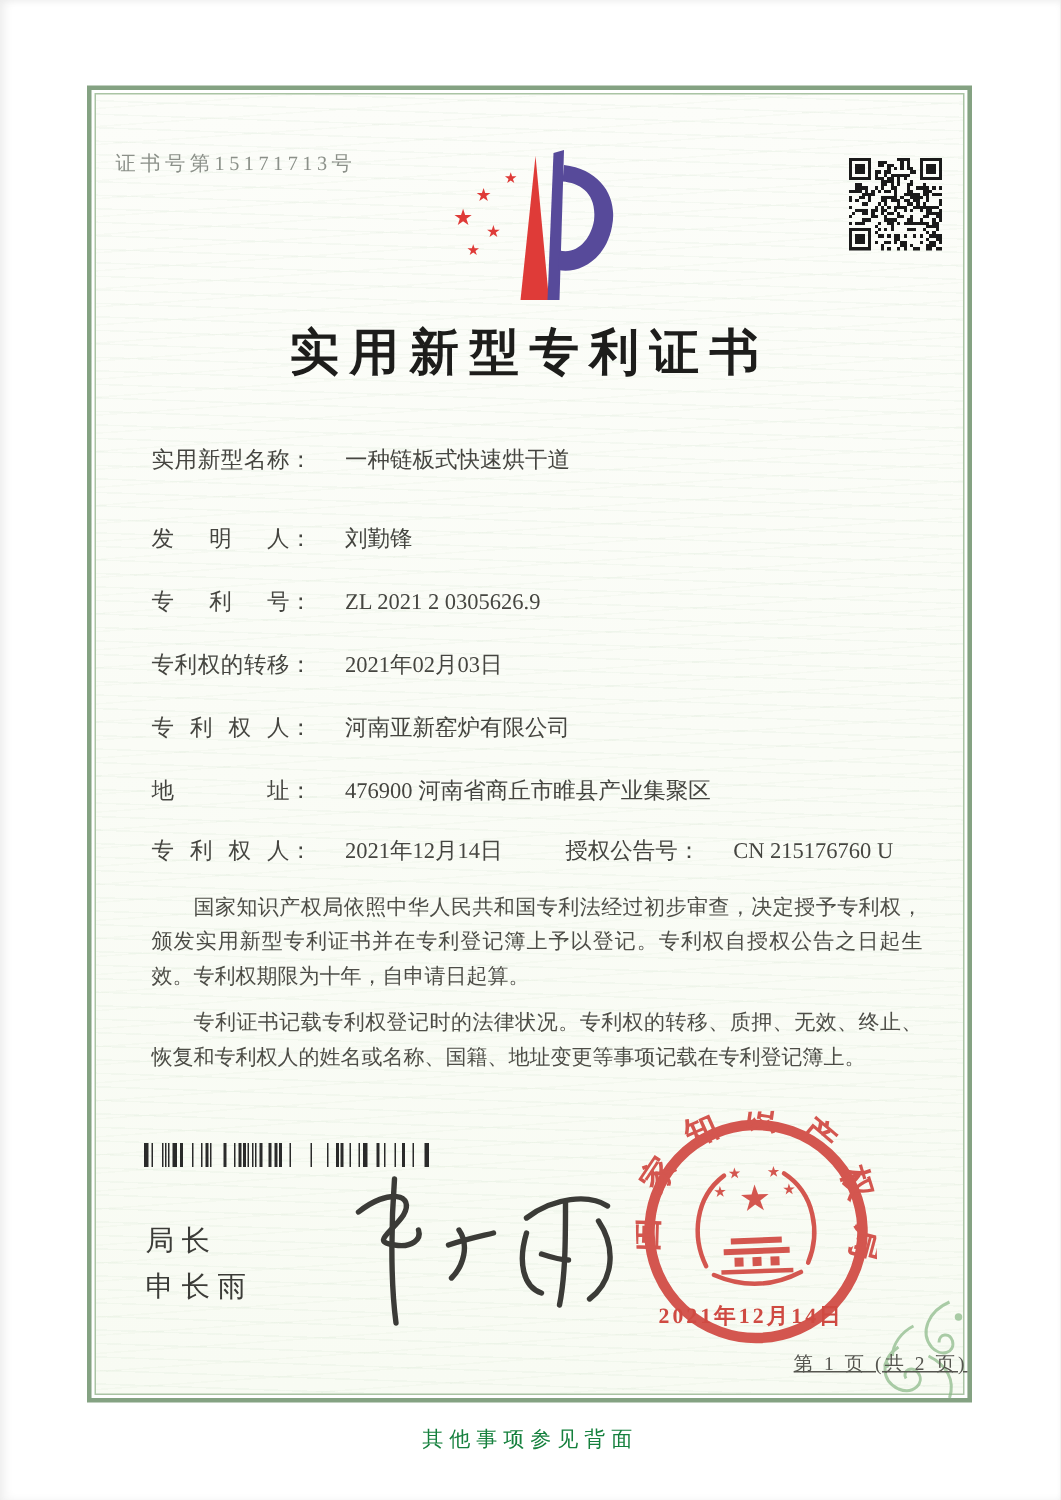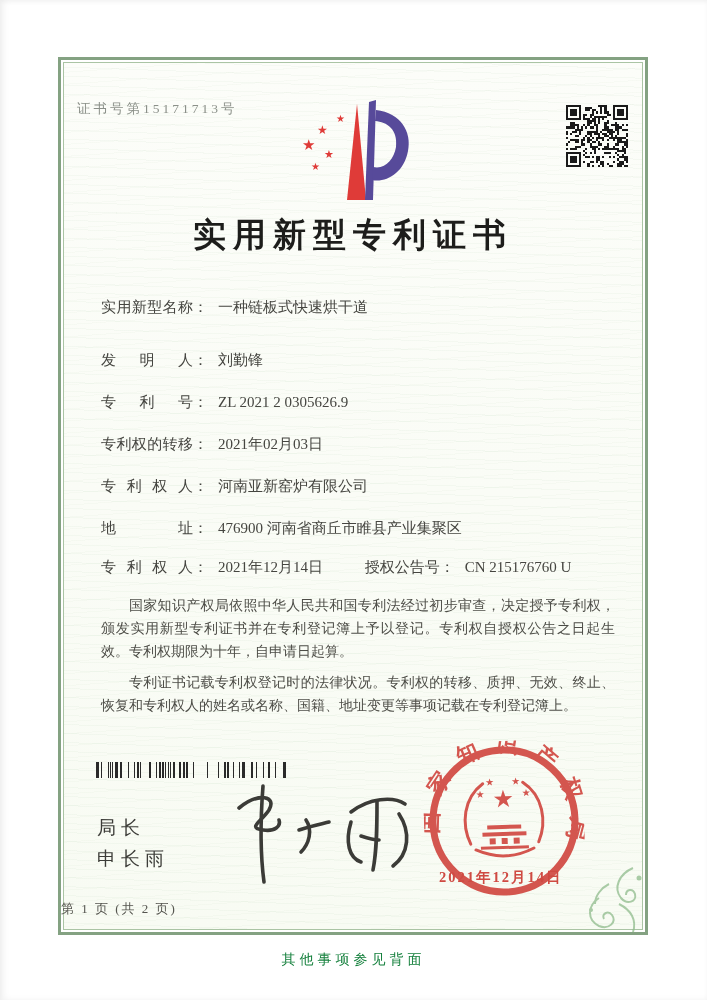--- a/index.html
+++ b/index.html
@@ -32,40 +32,40 @@
     letter-spacing:7px;
   }
   .fields { position:absolute; left:40px; top:234px; width:520px; color:#454540; font-size:15px; }
   .frow { line-height:26px; margin-bottom:16px; white-space:nowrap; }
   .frow:first-child { margin-bottom:27px; }
   .flabel {
     display:inline-block; width:92px; text-align:justify; text-align-last:justify;
     vertical-align:bottom;
   }
   .colon { display:inline-block; }
-  .fvalue { margin-left:10px; }
+  .fvalue { margin-left:22px; }
   .grant { position:absolute; left:40px; top:498px; width:530px; font-size:15px; color:#454540; white-space:nowrap; }
   .grant .group2 { margin-left:38px; }
   .body-text {
     position:absolute; left:40px; top:534px; width:514px;
     font-size:14px; line-height:23px; color:#4d4d47; text-align:justify;
   }
   .body-text p { text-indent:2em; margin-bottom:8px; }
   .barcode { position:absolute; left:35px; top:702px; width:195px; height:16px; }
   .director { position:absolute; left:36px; top:752px; font-size:19px; color:#3c3c38; letter-spacing:5px; line-height:31px; }
   .signature { position:absolute; left:140px; top:718px; width:255px; height:115px; }
   .seal { position:absolute; left:363px; top:681px; width:160px; height:160px; opacity:0.9; transform:rotate(-2deg); }
   .seal-date {
     position:absolute; left:378px; top:808px; width:190px;
     color:#cf4a42; font-size:14.5px; font-weight:600; letter-spacing:2px;
   }
   .flourish { position:absolute; left:518px; top:798px; width:70px; height:76px; opacity:0.75; }
   .page-num {
-    position:absolute; left:0; top:840px; width:100%; text-align:left;
-    font-size:13px; color:#55554f; letter-spacing:2px;
+    position:absolute; left:0; top:840px; width:100%; text-align:right;
+    font-size:13px; color:#55554f; letter-spacing:2px;text-decoration:underline;
   }
   .back-note {
     position:absolute; left:0; top:951px; width:100%; text-align:center;
     font-size:14px; color:#15803d; letter-spacing:4px;
   }
   svg text.star { font-family:"DejaVu Sans",sans-serif; }
 </style>
 </head>
 <body>
 

